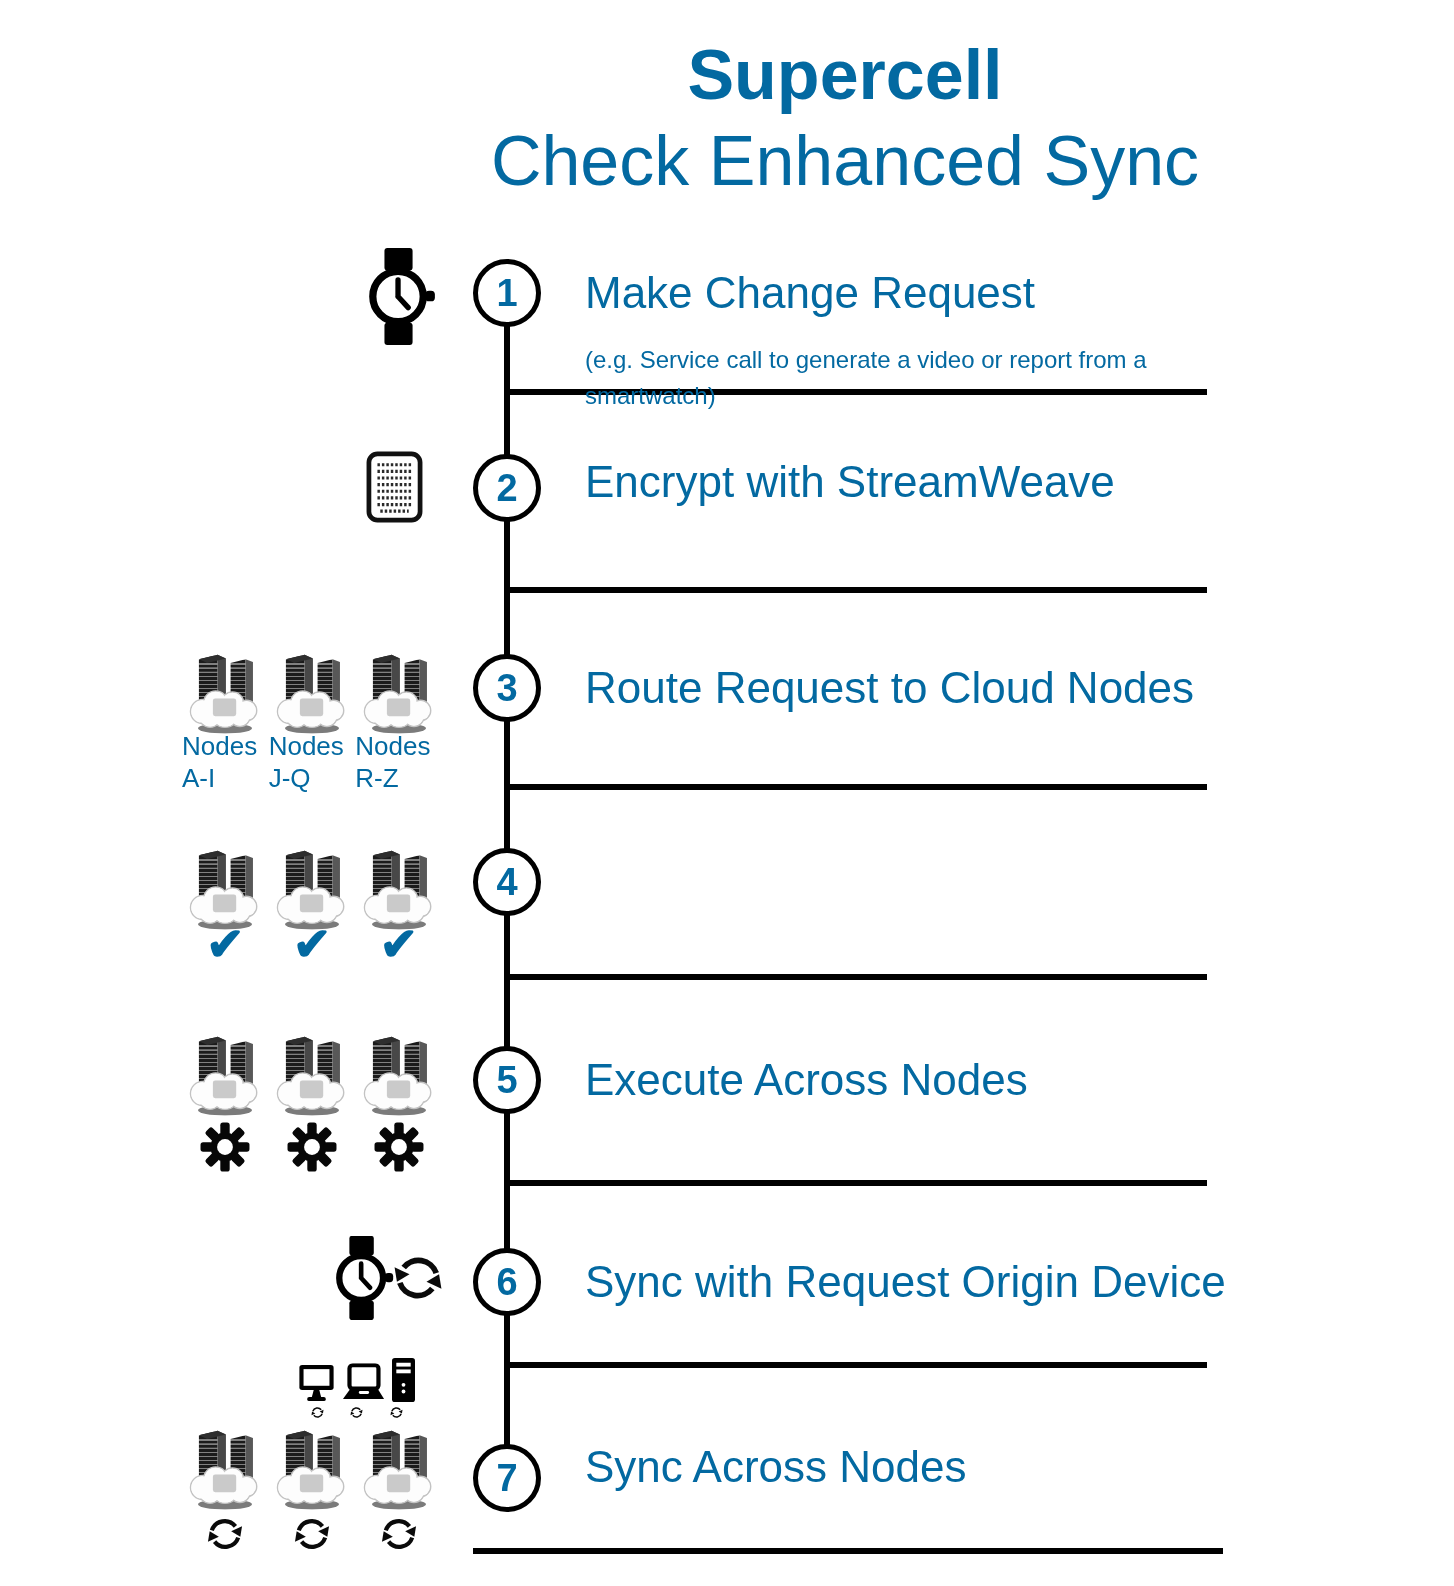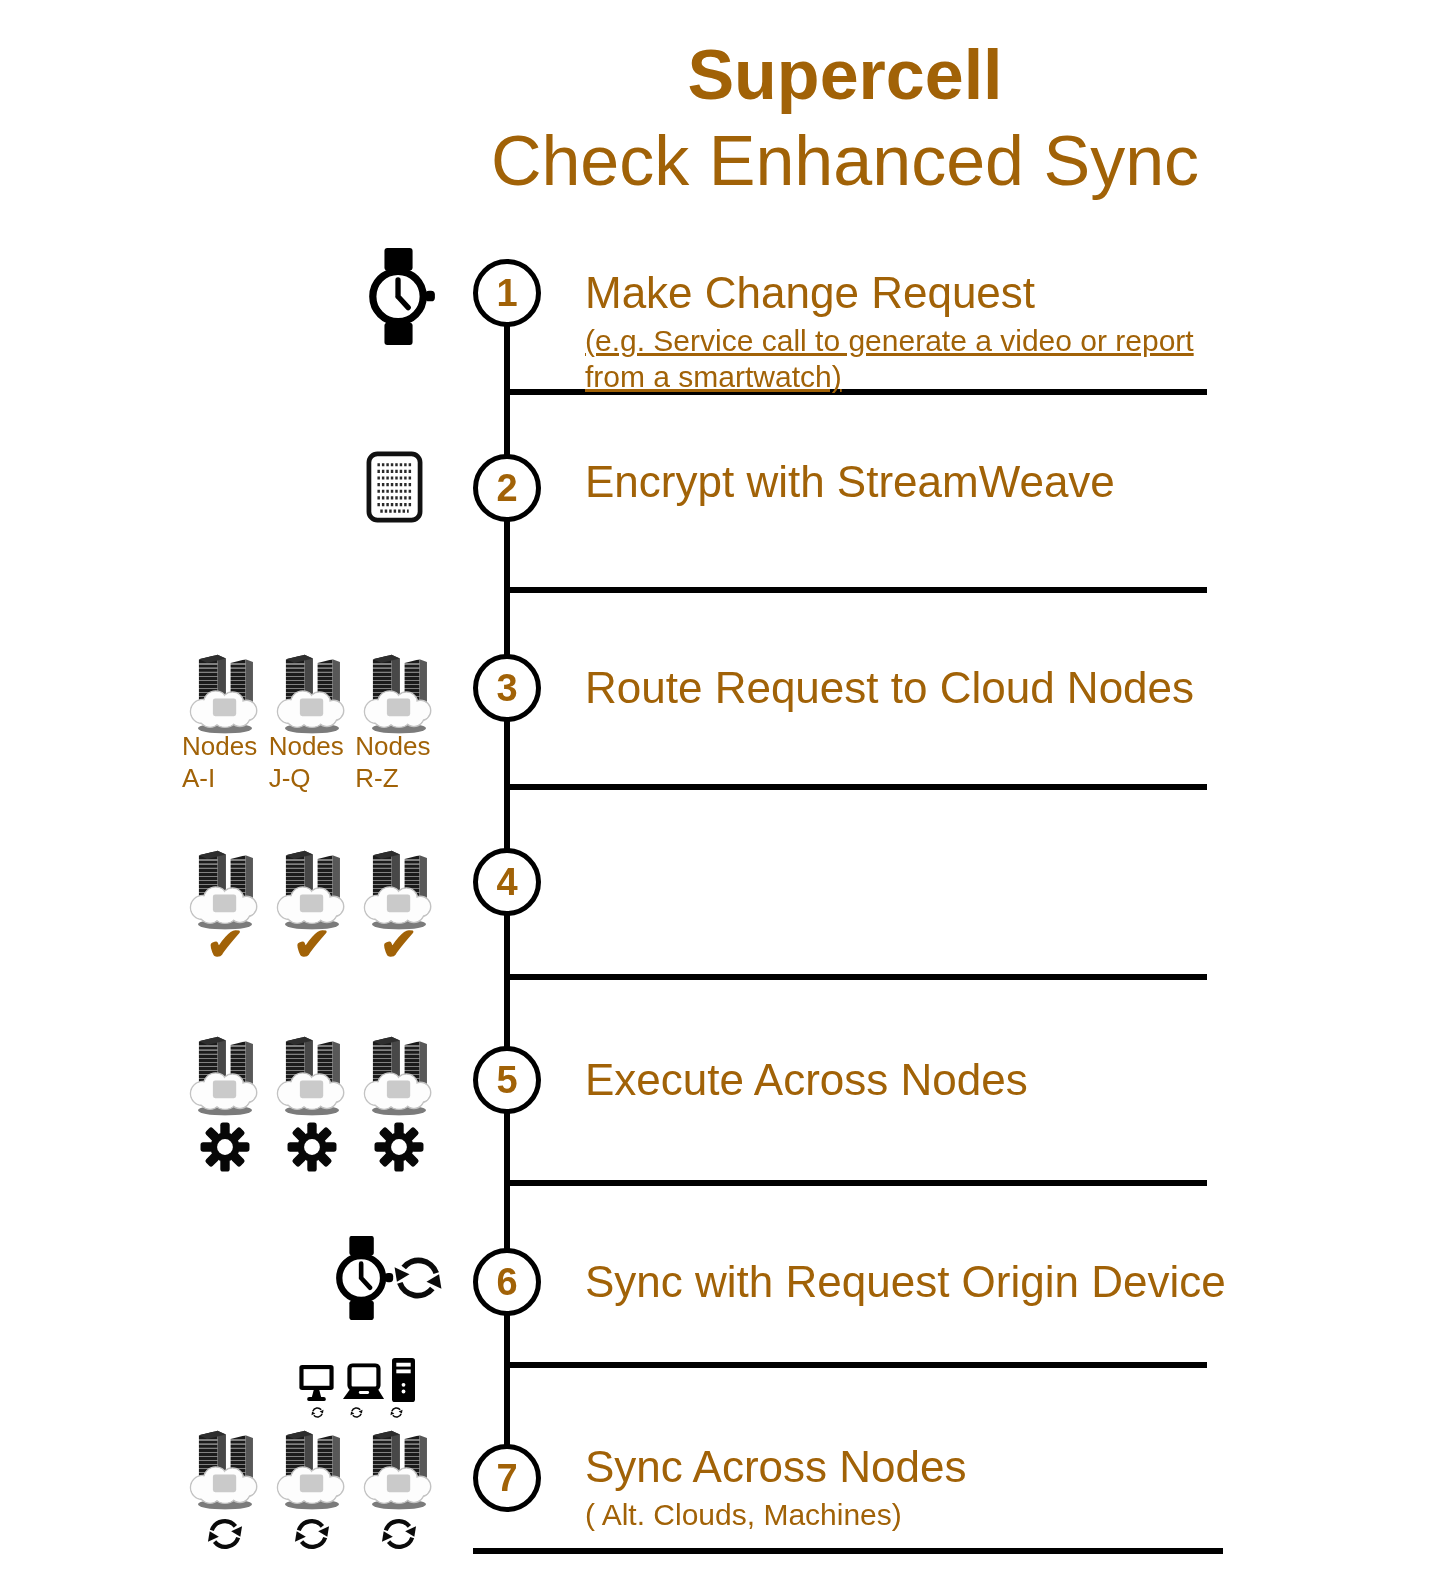--- a/index.html
+++ b/index.html
@@ -1,39 +1,39 @@
 <!DOCTYPE html>
 <html><head>
 <meta charset="utf-8">
 <style>
   html,body{margin:0;padding:0;background:#ffffff;}
   .canvas{
     position:relative;width:1454px;height:1586px;background:#ffffff;
-    font-family:"Liberation Sans",sans-serif;color:#a16207;overflow:hidden;
+    font-family:"Liberation Sans",sans-serif;color:#0369a1;overflow:hidden;
   }
   
   .header{position:absolute;top:36px;left:236px;width:1218px;text-align:center;}
   .title-main{font-size:70px;font-weight:bold;line-height:78px;}
   .title-sub{font-size:70px;font-weight:400;line-height:78px;margin-top:8px;}
   
   .vline{position:absolute;left:504px;top:260px;width:6px;height:1218px;background:#000;}
   .sep{position:absolute;left:507px;width:700px;height:6px;background:#000;}
   .sep1{top:389px}.sep2{top:587px}.sep3{top:784px}.sep4{top:974px}.sep5{top:1180px}.sep6{top:1362px}
   .sep-bottom{position:absolute;left:473px;top:1548px;width:750px;height:6px;background:#000;}
   .numcircle{
     position:absolute;left:473px;width:58px;height:58px;border:5px solid #000;border-radius:50%;
     background:#fff;display:flex;align-items:center;justify-content:center;
     font-size:38px;font-weight:bold;z-index:3;
   }
   .nc1{top:259px}.nc2{top:454px}.nc3{top:654px}.nc4{top:848px}.nc5{top:1046px}.nc6{top:1248px}.nc7{top:1444px}
   
   .step-text{position:absolute;left:585px;}
   .st1{top:268px}.st2{top:457px}.st3{top:663px}.st4{top:857px}.st5{top:1055px}.st6{top:1257px}.st7{top:1442px}
   .step-title{font-size:44px;line-height:50px;}
-  .step-desc{font-size:30px;line-height:36px;max-width:640px;margin-top:5px;text-decoration:underline;}
+  .step-desc{font-size:24px;line-height:36px;max-width:640px;margin-top:24px;}
   .step-desc7{font-size:30px;line-height:36px;margin-top:5px;}
   
   .watch1{position:absolute;left:362px;top:248px;width:74px;height:97px;}
   .doc2{position:absolute;left:366px;top:451px;width:57px;height:72px;}
   .cloud-row{position:absolute;left:184px;width:256px;display:flex;justify-content:space-between;}
   .cr3{top:648px}.cr4{top:844px}.cr5{top:1030px}.cr7{top:1424px}
   .cloud-svg{width:82px;height:86px;}
   .node-labels{position:absolute;left:182px;top:730px;width:260px;display:flex;}
   .node-label{flex:1;text-align:left;font-size:26px;line-height:32px;}
   .checks{position:absolute;left:182px;top:920px;width:260px;display:flex;}
@@ -214,21 +214,20 @@
     <div class="step-title">Route Request to Cloud Nodes</div>
   </div>
   <div class="step-text st5">
     <div class="step-title">Execute Across Nodes</div>
   </div>
   <div class="step-text st6">
     <div class="step-title">Sync with Request Origin Device</div>
   </div>
   <div class="step-text st7">
     <div class="step-title">Sync Across Nodes</div>
-    <div class="step-desc7">( Alt. Clouds, Machines)</div>
   </div>
 
   <svg class="watch1" viewBox="0 0 76 100">
       <use href="#sym-watch"></use>
     </svg>
 
   <svg class="doc2" viewBox="0 0 60 76">
       <use href="#sym-doc"></use>
     </svg>
 

